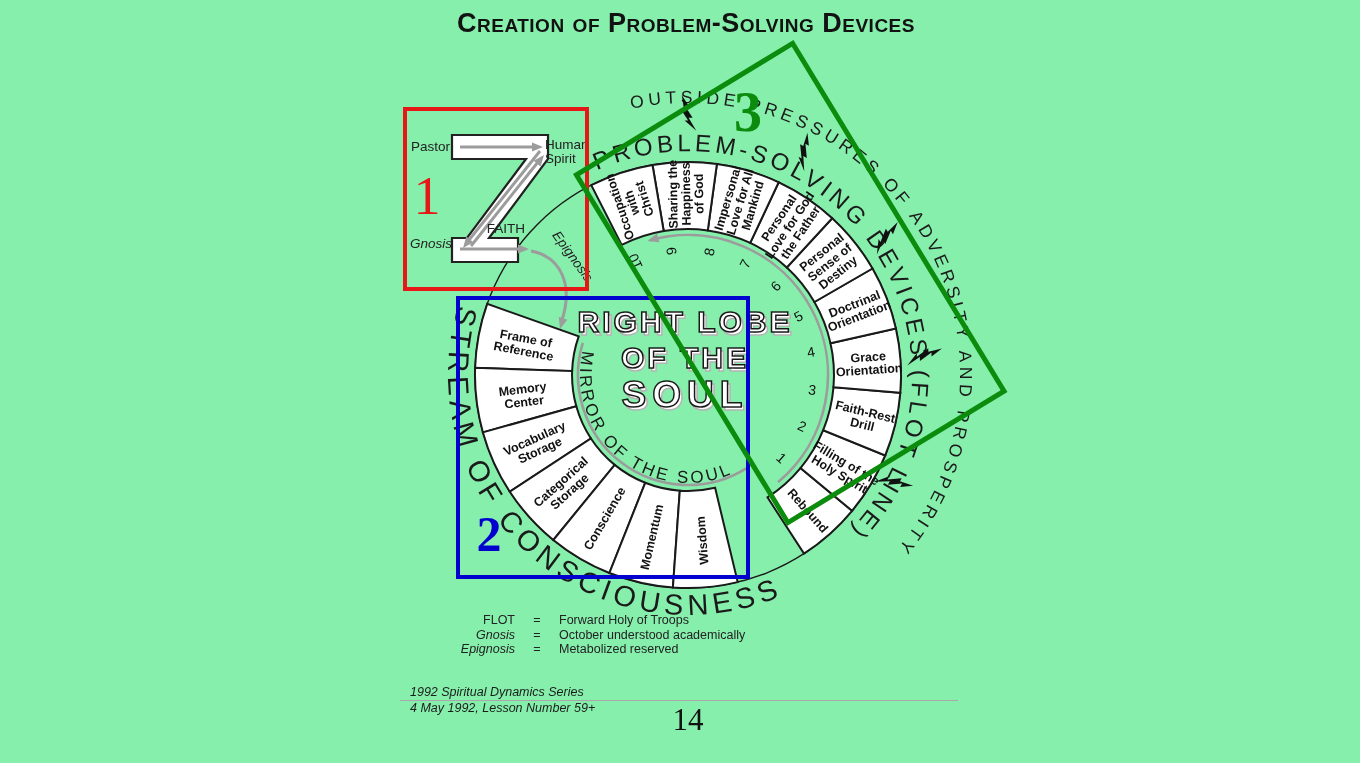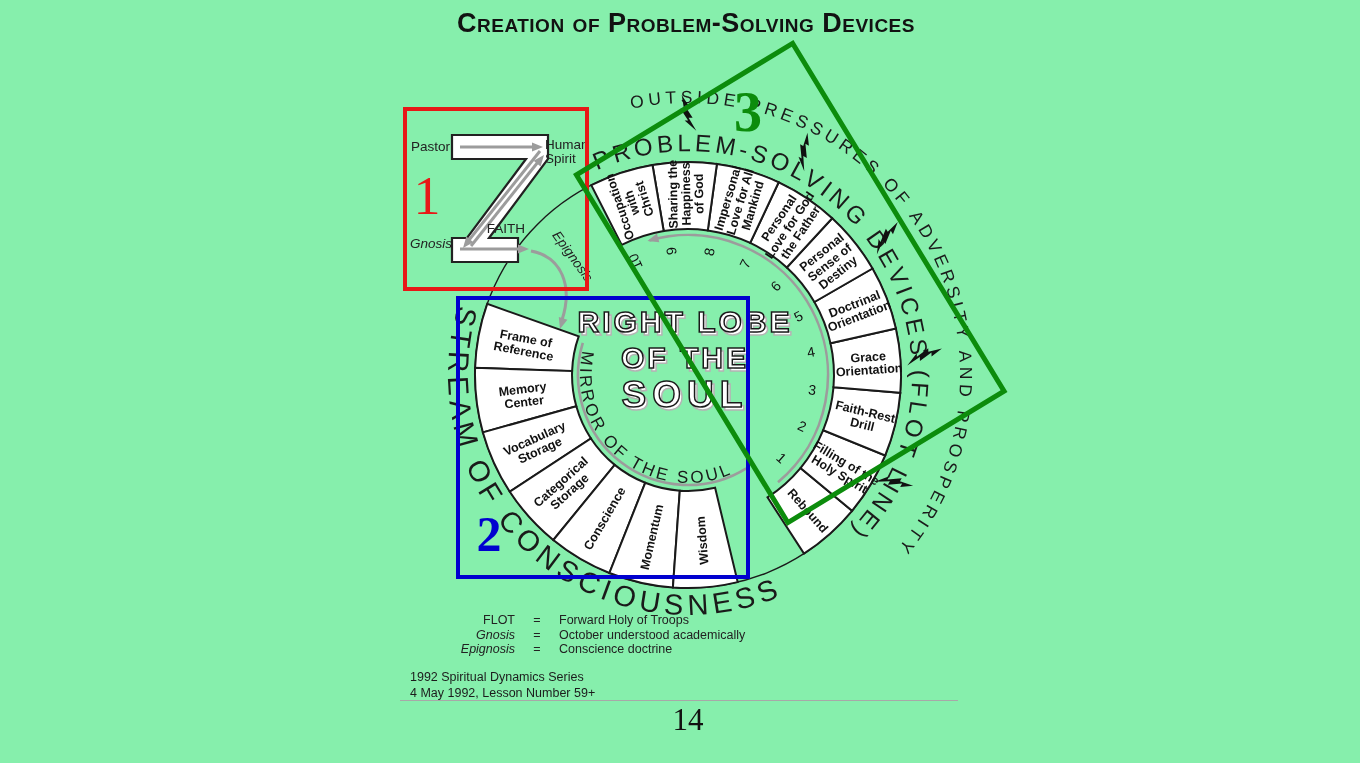--- a/index.html
+++ b/index.html
@@ -44,21 +44,21 @@
   #num3{left:724px;top:80px;font-size:56px;color:#0c8c0c;font-weight:700;}
   
   #legend{position:absolute;left:410px;top:613px;font-size:12.5px;color:#222;}
   .lrow{display:flex;line-height:14.5px;}
   .lterm{width:105px;text-align:right;}
   .leq{width:44px;text-align:center;}
   .ldef{text-align:left;}
   .lrow.it .lterm{font-style:italic;}
   
   #footer-rule{position:absolute;left:400px;top:700px;width:558px;height:1px;background:#a8a8a8;}
-  #footer-left{position:absolute;left:410px;top:670px;font-size:12.5px;line-height:15.5px;color:#1c1c1c;}
+  #footer-left{position:absolute;left:410px;top:685px;font-size:12.5px;line-height:15.5px;color:#1c1c1c;font-style:italic;}
   #footer-page{position:absolute;left:660px;top:702px;width:56px;text-align:center;
         font-family:"Liberation Serif",serif;font-size:31px;color:#111;}
   #footer-right{position:absolute;left:700px;top:709px;width:258px;text-align:right;
         font-size:12.5px;line-height:15.5px;color:#1c1c1c;}
 </style>
 </head>
 <body>
 
 <div id="page">
 
@@ -194,21 +194,21 @@
       <span class="ldef">Forward Holy of Troops</span>
     </div>
     <div class="lrow it">
       <span class="lterm">Gnosis</span>
       <span class="leq">=</span>
       <span class="ldef">October understood academically</span>
     </div>
     <div class="lrow it">
       <span class="lterm">Epignosis</span>
       <span class="leq">=</span>
-      <span class="ldef">Conscience doctrine</span>
+      <span class="ldef">Metabolized reserved</span>
     </div>
   </div>
 
   <div id="footer-rule"></div>
   <div id="footer-left">
     <div>1992 Spiritual Dynamics Series</div>
     <div>4 May 1992, Lesson Number 59+</div>
   </div>
   <div id="footer-page">14</div>
 </div>

